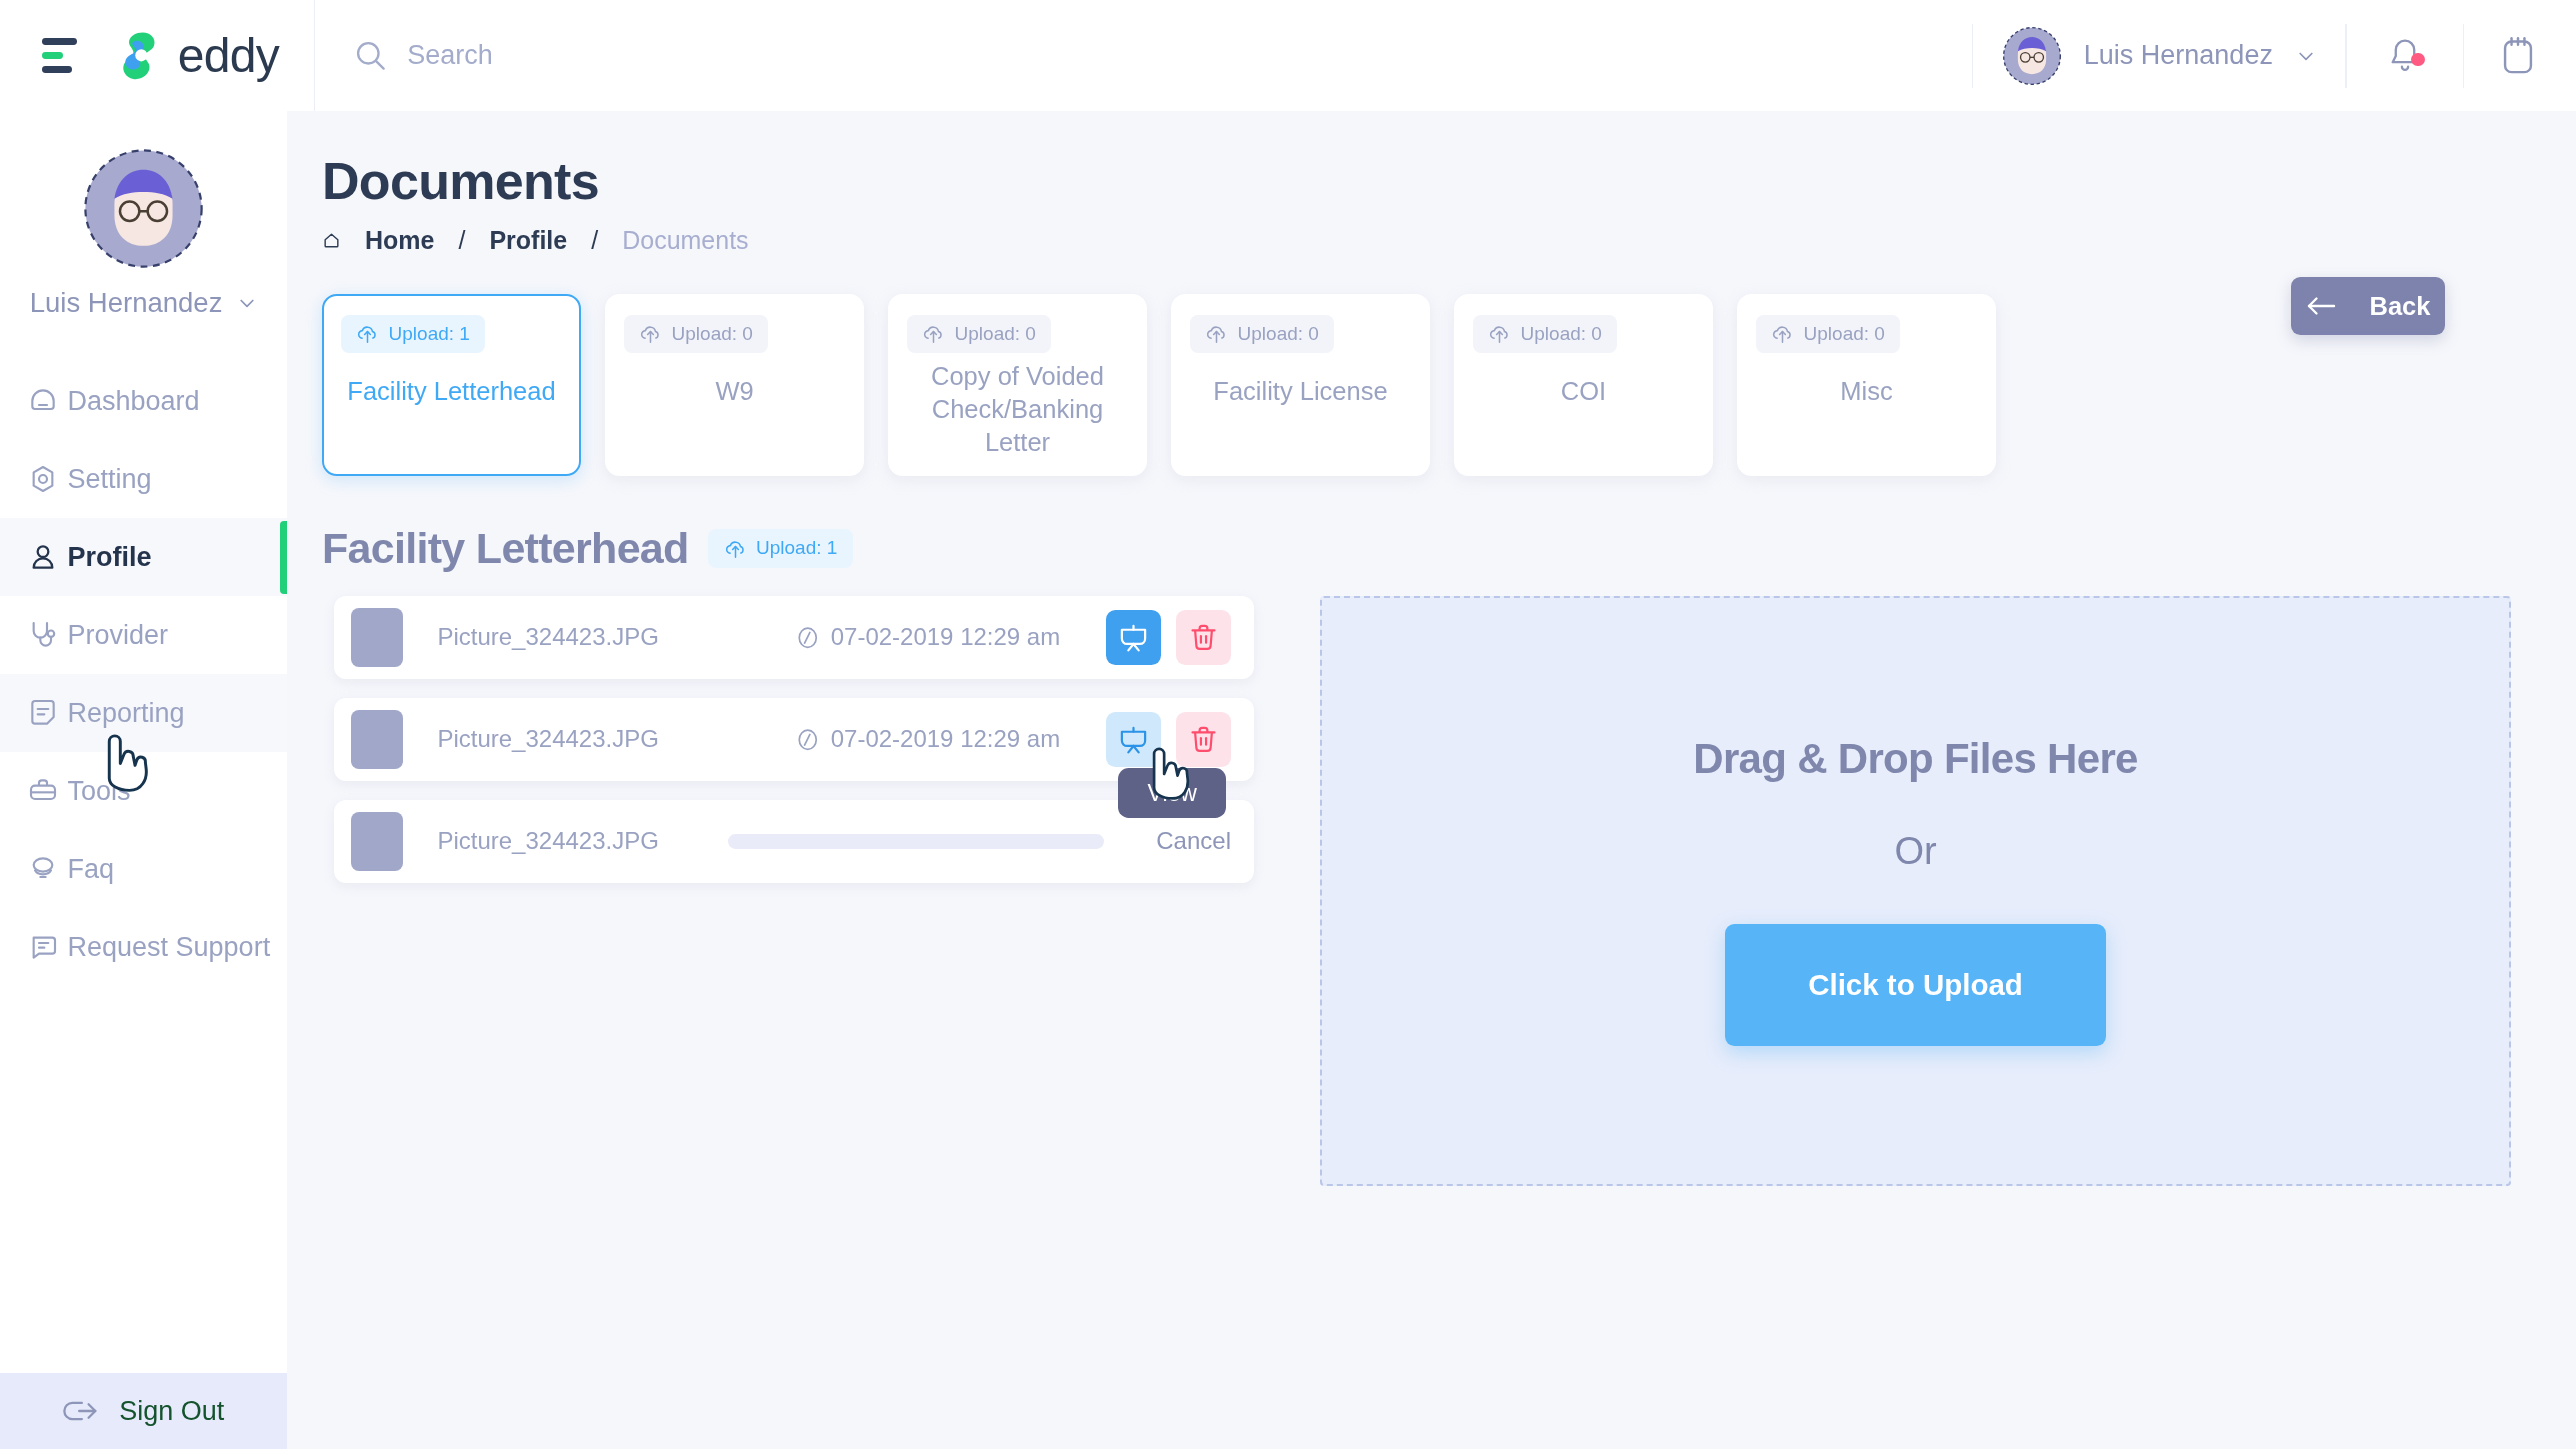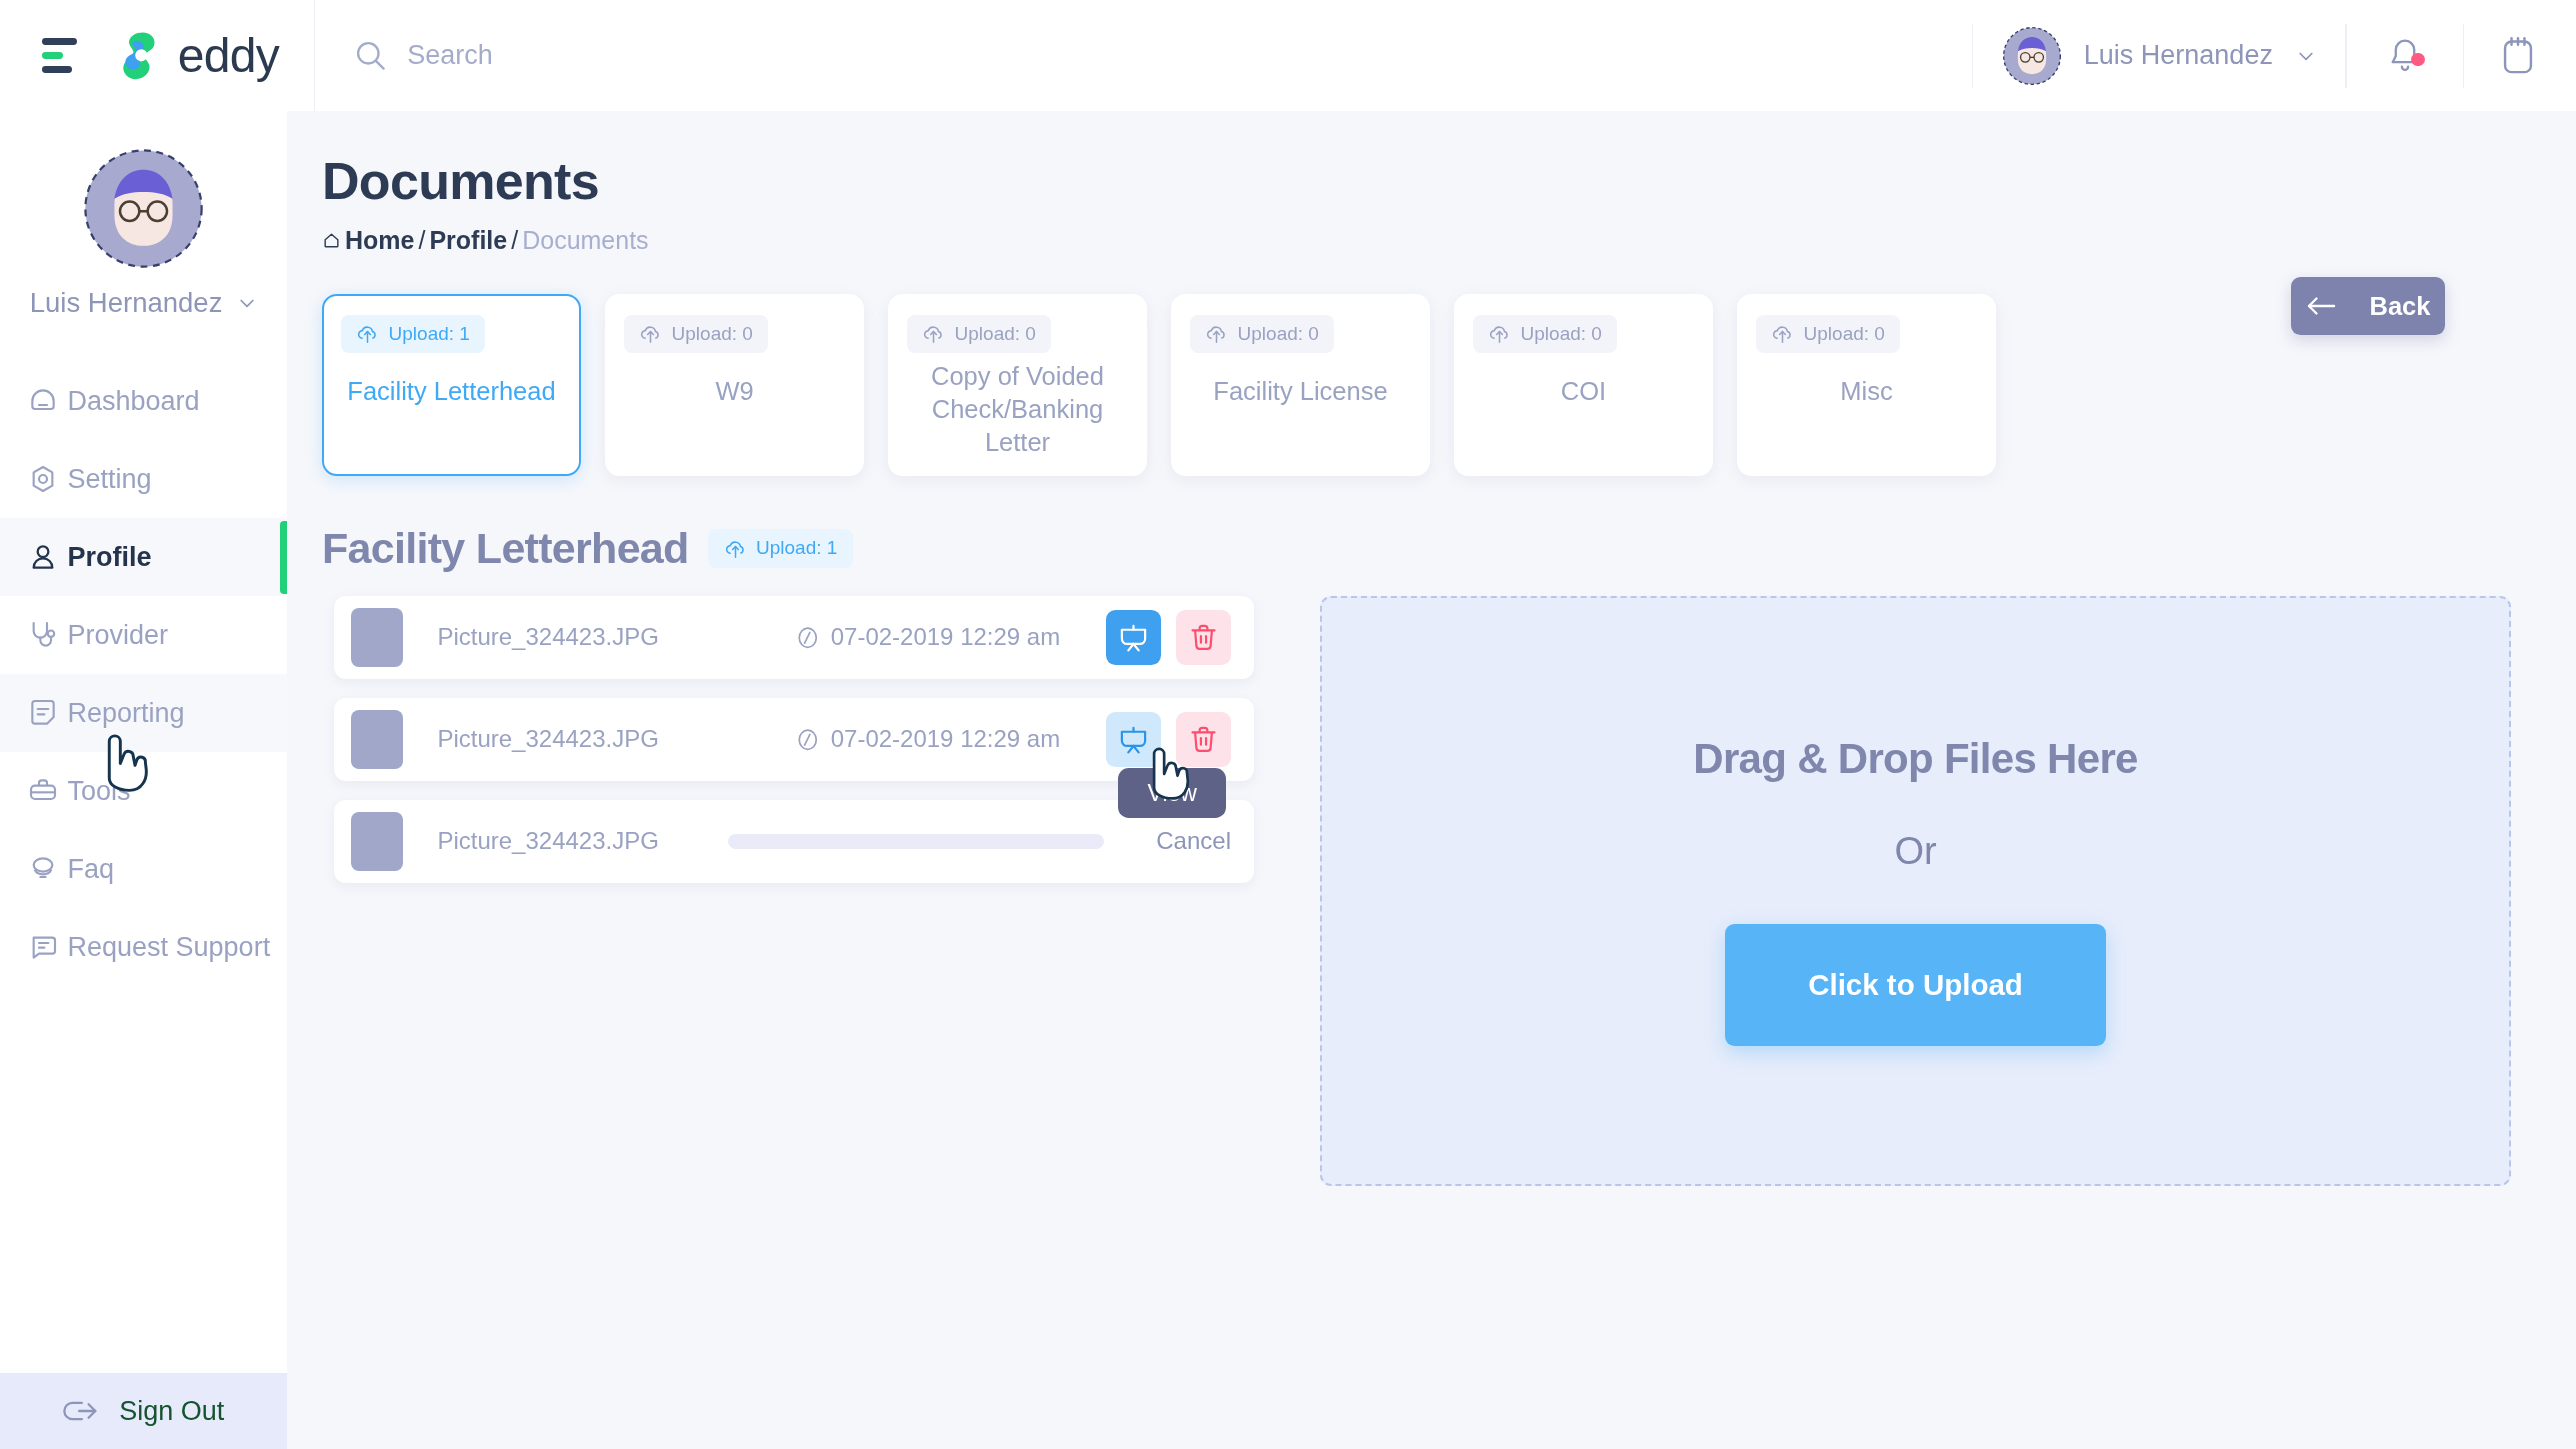--- a/index.html
+++ b/index.html
@@ -78,21 +78,21 @@
   .signout-label { font-size: 27px; color: #14532d; }
 
   
   .cursor-hand { position: absolute; pointer-events: none; z-index: 60; }
 
   
   .main { position: absolute; top: 111px; left: 287px; width: 2289px; height: 1338px; background: #f6f7fb; }
 
   .page-head { position: relative; padding: 40px 0 0 35px; }
   .page-title { font-size: 52px; color: #2d3c54; font-weight: 700; letter-spacing: -0.7px; }
-  .crumbs { display: flex; align-items: center; gap: 4px; margin-top: 14.8px; font-size: 25px; }
+  .crumbs { display: flex; align-items: center; gap: 24px; margin-top: 14.8px; font-size: 25px; }
   .crumb-home { color: #2d3c54; font-weight: 600; }
   .crumb-sep { color: #2d3c54; }
   .crumb-mid { color: #2d3c54; font-weight: 600; }
   .crumb-cur { color: #a7aed0; }
 
   .back-btn {
     position: absolute; right: 131px; top: 166px;
     background: #7d83ac; color: #fff; border: none; border-radius: 9.4px;
     height: 58px; width: 154px; display: flex; align-items: center; justify-content: center;
     gap: 33px; font-size: 25.5px; font-weight: 700; cursor: pointer;
@@ -165,21 +165,21 @@
   .progress-track {
     width: 376px; height: 14.8px; background: #e9ecf8; border-radius: 7.4px;
     margin-left: auto; overflow: hidden;
   }
   .progress-fill { height: 14.8px; background: #22d07a; border-radius: 7.4px; }
   .cancel-link { font-size: 24px; color: #8d95b8; margin-left: 52px; cursor: pointer; white-space: nowrap; }
 
   
   .dropzone {
     width: 1191px; height: 590px; background: #e7edfb;
-    border: 2.7px dashed #b9c6e8; border-radius: 11px;
+    border: 2.7px dashed #b9c6e8; border-radius: 4px;
     display: flex; flex-direction: column; align-items: center; justify-content: center;
     cursor: pointer;
   }
   .dz-title { font-size: 42px; color: #7f87ad; font-weight: 700; letter-spacing: -0.7px; }
   .dz-or { font-size: 38px; color: #7f87ad; font-weight: 400; margin-top: 47px; }
   .dz-btn {
     margin-top: 51px; width: 381px; height: 122px; background: #56b4f7; color: #fff;
     border: none; border-radius: 9.4px; font-size: 29.5px; font-weight: 700; cursor: pointer;
     font-family: "Liberation Sans", sans-serif;
     box-shadow: 0 6.7px 19px rgba(86,180,247,0.35);

